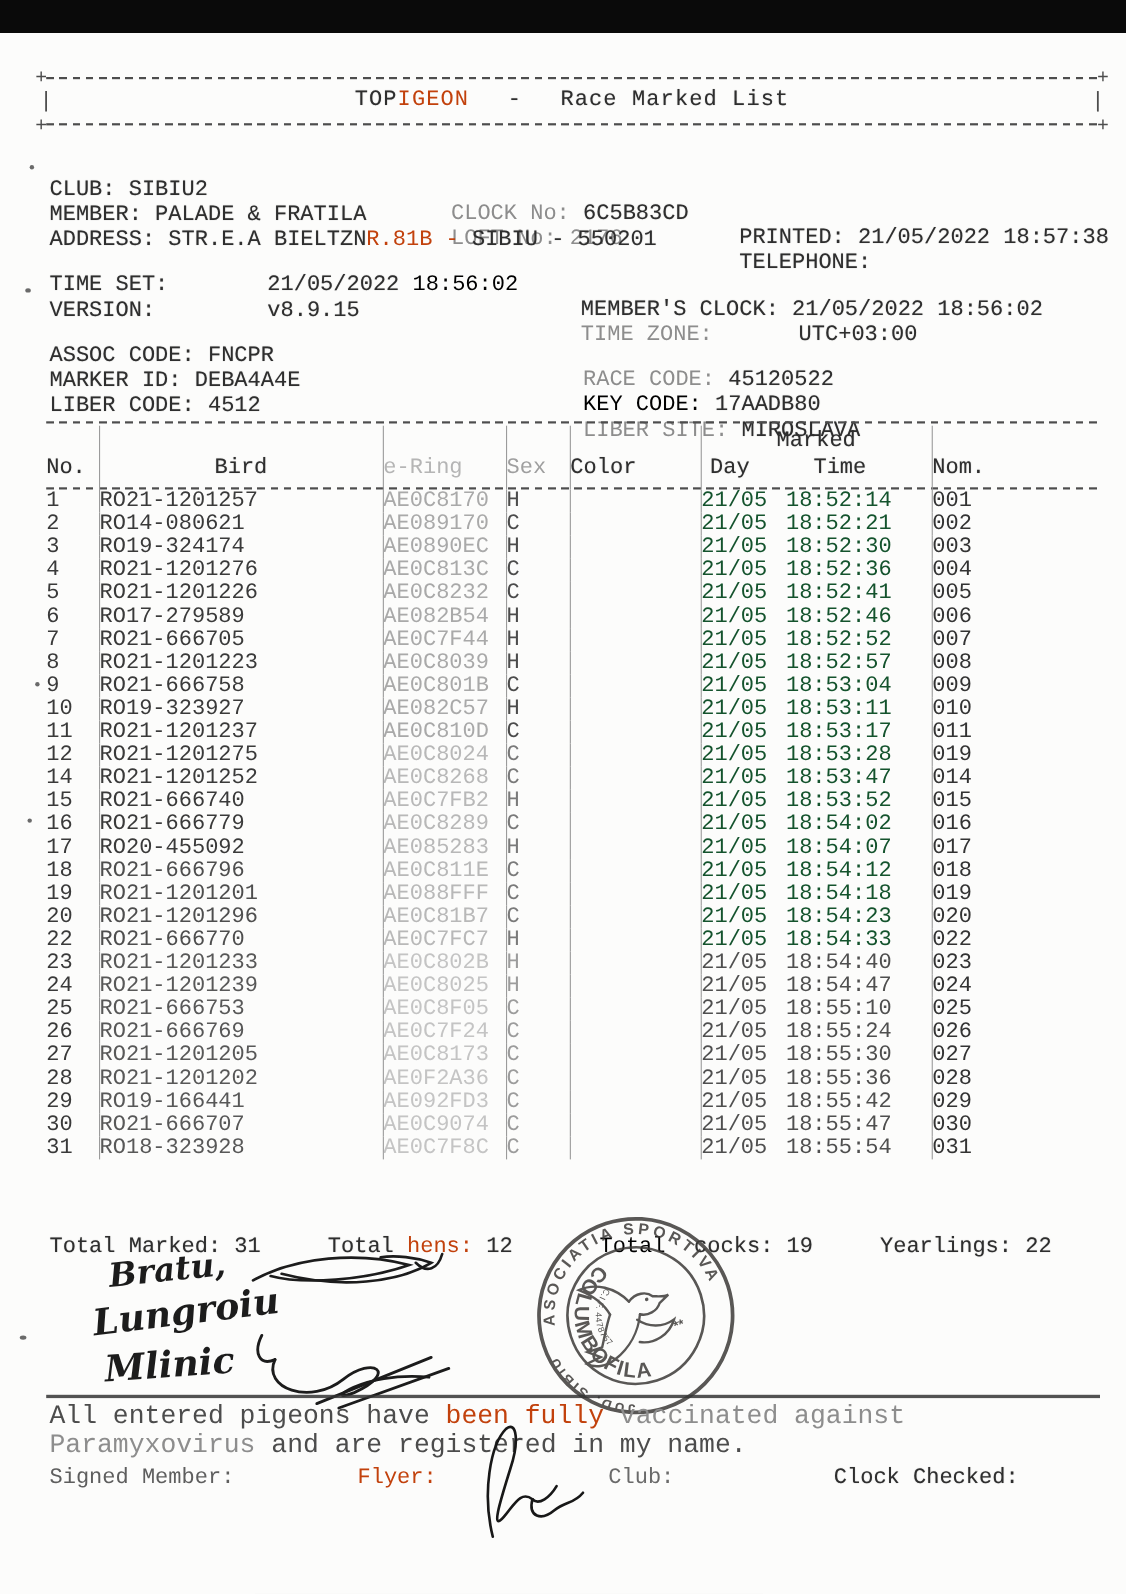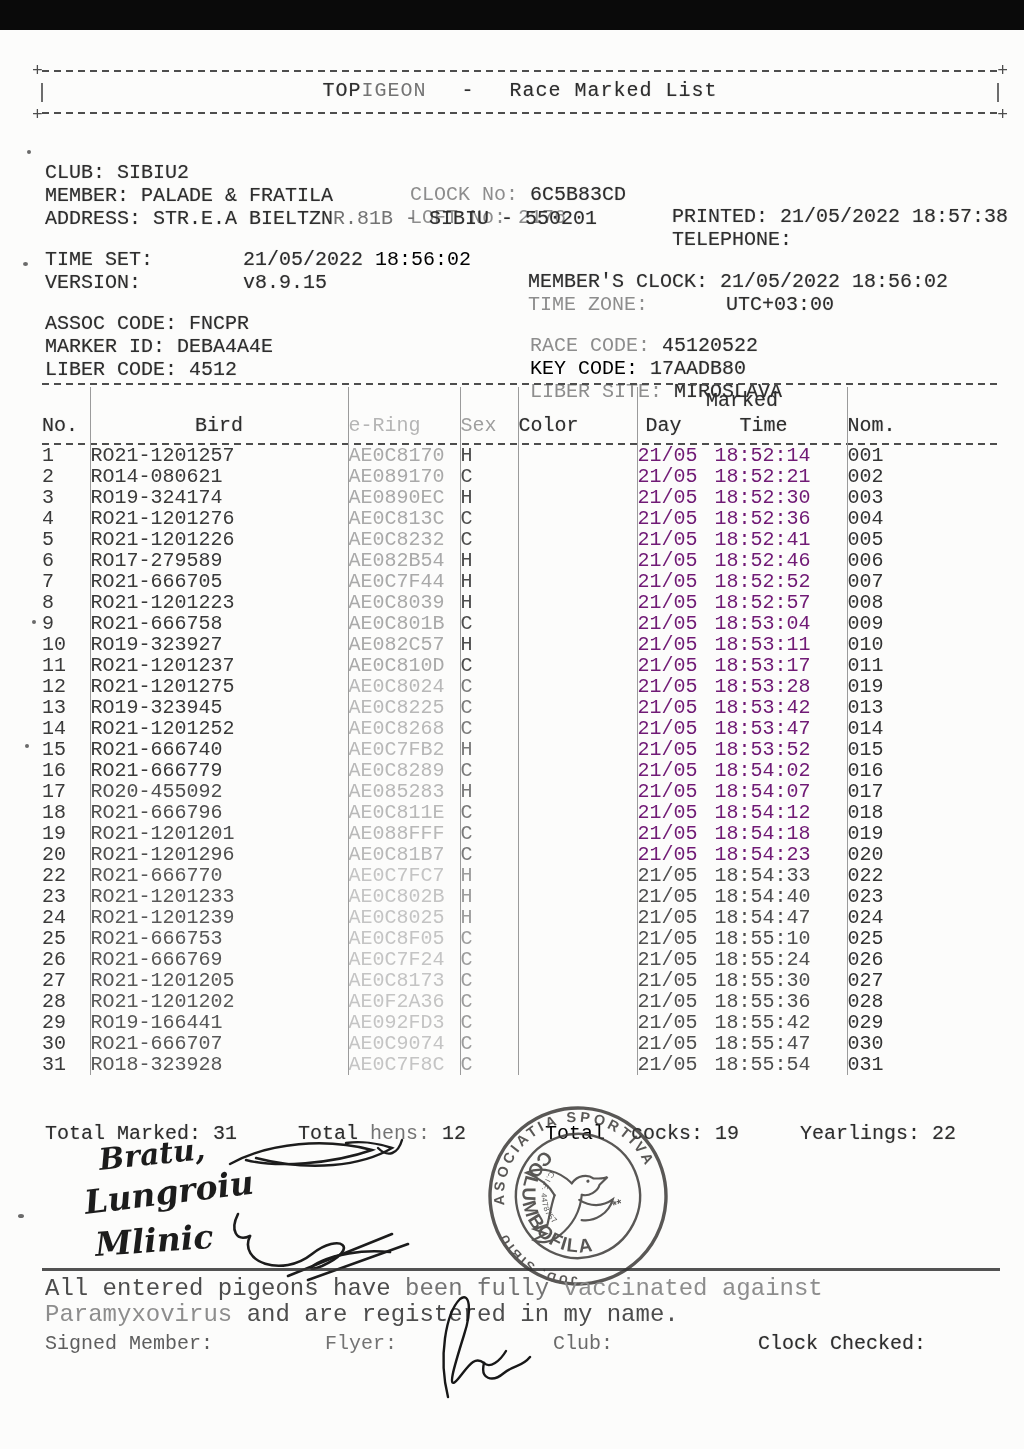--- a/index.html
+++ b/index.html
@@ -15,21 +15,21 @@
   .dash-line {
     position:absolute; height:2px;
     background:repeating-linear-gradient(90deg,#4d4d4d 0 7px,transparent 7px 12px);
   }
   .line { position:absolute; font-size:20px; white-space:pre; line-height:22px; }
   .pair { position:absolute; white-space:pre; }
   .val { margin-left:12px; }
   .w198 { display:inline-block; width:198px; }
   .f1 { color:#8d8d8d; text-shadow:none; }
   .f2 { color:#000000; text-shadow:none; }
-  .f3 { color:#737373; text-shadow:none; }
+  .f3 { color:#c2410c; text-shadow:none; }
 
   
   .title-box { position:absolute; left:42px; top:70px; width:956px; height:44px; }
   .title-box .tb-top { position:absolute; left:0; top:0; width:100%; }
   .title-box .tb-bot { position:absolute; left:0; bottom:0; width:100%; }
   .corner { position:absolute; font-size:18px; color:#4d4d4d; line-height:0; }
   .c-tl { left:-10px; top:1px; } .c-tr { right:-10px; top:1px; }
   .c-bl { left:-10px; bottom:-1px; } .c-br { right:-10px; bottom:-1px; }
   .pipe { position:absolute; top:11px; font-size:20px; color:#4d4d4d; }
   .p-l { left:-6px; } .p-r { right:-6px; }
@@ -50,21 +50,21 @@
   .h-nom { padding-left:18px; }
   .h-marked .h1 { text-align:center; margin-bottom:2px; }
   .daytime-head { display:flex; }
   .daytime-head .dh-day { margin-left:8px; }
   .daytime-head .dh-time { margin-left:58px; }
 
   .col-no { padding-left:8px; color:#3a3a3a; }
   .col-bird { padding-left:5px; color:#3a3a3a; }
   .col-ering { padding-left:5px; color:#a9a9a9; }
   .col-sex { padding-left:13px; color:#4c4c4c; }
-  .col-daytime { padding-left:8px; color:#701a75; }
+  .col-daytime { padding-left:8px; color:#14532d; }
   .col-daytime .t-day { display:inline-block; min-width:60px; margin-right:17px; }
   .col-nom { padding-left:10px; color:#333; }
   tbody tr:nth-of-type(n+12) .col-ering { color:#b8b8b8; }
   tbody tr:nth-of-type(n+12) .col-sex { color:#7a7a7a; }
   tbody tr:nth-of-type(n+17) .col-bird { color:#4e4e4e; }
   tbody tr:nth-of-type(n+21) .col-ering { color:#c4c4c4; }
   tbody tr:nth-of-type(n+21) .col-sex { color:#9c9c9c; }
   tbody tr:nth-of-type(n+21) .col-bird { color:#585858; }
   tbody tr:nth-of-type(n+21) .col-daytime { color:#4f4f4f; }
 
@@ -287,29 +287,20 @@
         <tr>
           <td class="col-no">12</td>
           <td class="col-bird">RO21-1201275</td>
           <td class="col-ering">AE0C8024</td>
           <td class="col-sex">C</td>
           <td class="col-color"></td>
           <td class="col-daytime"><span class="t-day">21/05</span><span class="t-time">18:53:28</span></td>
           <td class="col-nom">019</td>
         </tr>
 
-        <tr>
-          <td class="col-no">13</td>
-          <td class="col-bird">RO19-323945</td>
-          <td class="col-ering">AE0C8225</td>
-          <td class="col-sex">C</td>
-          <td class="col-color"></td>
-          <td class="col-daytime"><span class="t-day">21/05</span><span class="t-time">18:53:42</span></td>
-          <td class="col-nom">013</td>
-        </tr>
 
         <tr>
           <td class="col-no">14</td>
           <td class="col-bird">RO21-1201252</td>
           <td class="col-ering">AE0C8268</td>
           <td class="col-sex">C</td>
           <td class="col-color"></td>
           <td class="col-daytime"><span class="t-day">21/05</span><span class="t-time">18:53:47</span></td>
           <td class="col-nom">014</td>
         </tr>

